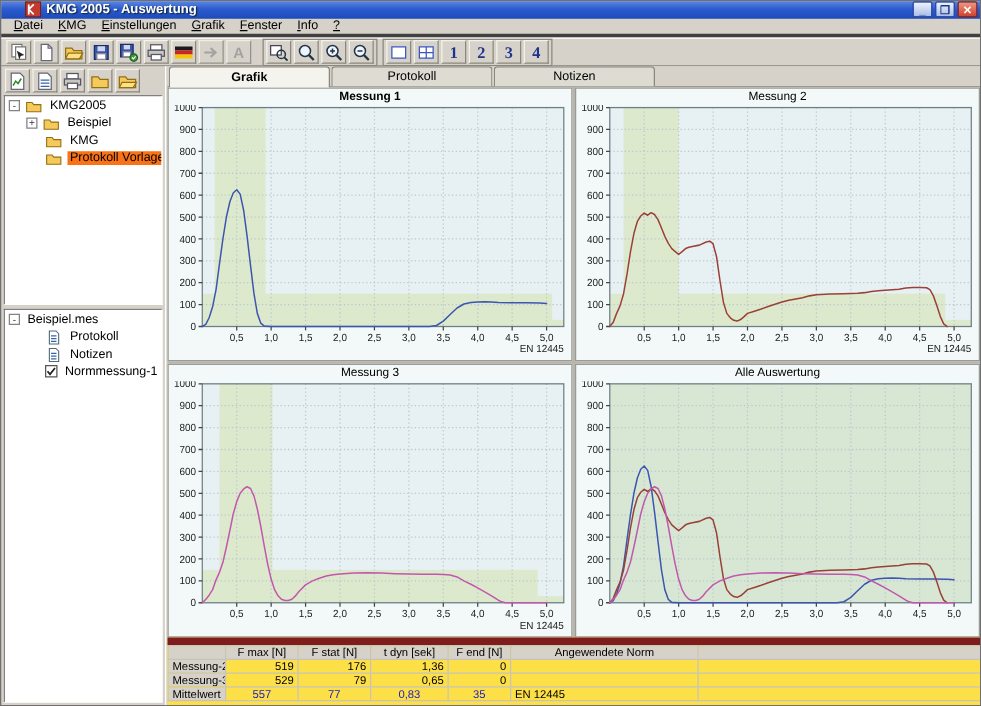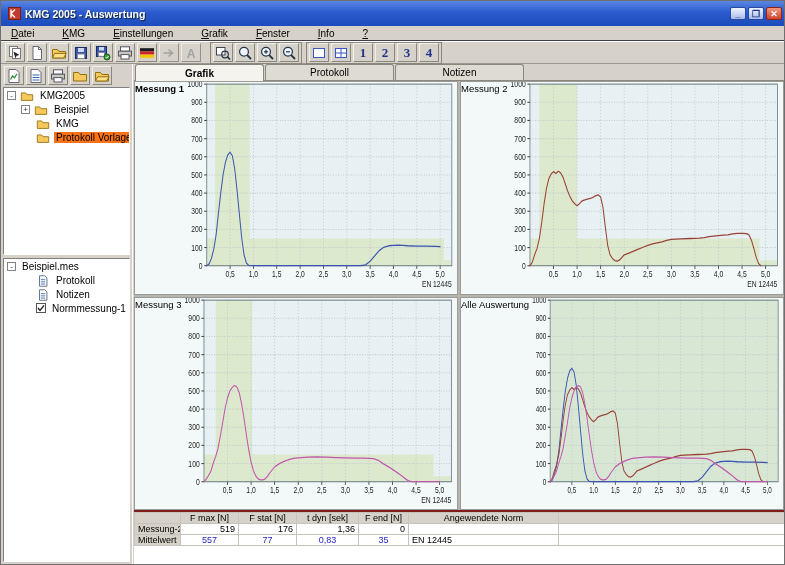--- a/index.html
+++ b/index.html
@@ -1,28 +1,28 @@
 <!DOCTYPE html>
 <html><head>
 <meta charset="utf-8">
 <style>
   * { margin:0; padding:0; box-sizing:border-box; }
   html,body { width:785px; height:565px; background:#808080; }
   body { font-family:"Liberation Sans", sans-serif; font-size:10px; color:#000; }
   .window { width:785px; height:565px; background:#d6d2c9; border:1px solid #6f6f6f; display:flex; flex-direction:column; }
 
   
-  .titlebar { height:25px; background:linear-gradient(180deg,#5a86e2 0%,#2b5bce 45%,#1c4bbb 100%); display:flex; align-items:center; padding:0 2px 0 7px; flex:0 0 auto; }
+  .titlebar { height:14px; background:linear-gradient(180deg,#5a86e2 0%,#2b5bce 45%,#1c4bbb 100%); display:flex; align-items:flex-start; padding:0 2px 0 19px; flex:0 0 auto; }
   .titlebar .app-icon { width:13px; height:13px; margin-right:4px; }
   .titlebar .title { color:#fff; font-weight:bold; font-size:10.5px; flex:1; white-space:nowrap; text-shadow:1px 1px 1px #123; }
   .winbtn { width:16px; height:13px; margin-left:2px; border:1px solid #2a4aa0; border-radius:2px; display:flex; align-items:center; justify-content:center; font-size:9px; font-weight:bold; color:#1c3a80; background:linear-gradient(180deg,#eef3ff,#a8bce8); cursor:default; }
   .winbtn.close { background:linear-gradient(180deg,#f0967e,#cf4230); color:#fff; border-color:#8c2416; }
 
   
-  .menubar { height:15px; display:flex; align-items:flex-end; padding-left:4px; border-bottom:1px solid #404040; flex:0 0 auto;gap:16px; }
+  .menubar { height:15px; display:flex; align-items:flex-end; padding-left:4px; border-bottom:3px solid #404040; flex:0 0 auto; }
   .menu-item { padding:1px 6px; cursor:default; }
   .menu-item u { text-decoration:underline; }
 
   
   .toolbar { height:23px; display:flex; align-items:center; padding-left:3px; border-top:1px solid #fff; border-bottom:1px solid #9b988f; flex:0 0 auto; }
   .tbtn { width:20px; height:19px; margin:0 1px; display:flex; align-items:center; justify-content:center; border:1px solid; border-color:#f3f1ea #8a877e #8a877e #f3f1ea; background:#d6d2c9; cursor:default; }
   .tbtn.disabled { opacity:.85; }
   .tb-sep { width:6px; height:19px; }
   .tb-group { display:flex; align-items:center; border:1px solid #8a877e; padding:0 1px; margin:0 2px; height:22px; background:#d6d2c9; }
   .tbtn.num { font-family:"Liberation Serif", serif; font-size:13px; font-weight:bold; color:#20338c; }
@@ -44,28 +44,28 @@
 
   .splitter { width:2px; background:#d6d2c9; border-left:1px solid #fff; flex:0 0 auto; }
 
   
   .main { flex:1 1 auto; display:flex; flex-direction:column; min-width:0; background:#d6d2c9; }
   .tabstrip { height:17px; display:flex; align-items:flex-end; border-bottom:1px solid #8a877e; flex:0 0 auto; padding-left:1px; }
   .tab { width:129px; height:16px; border:1px solid #8a877e; border-bottom:none; border-radius:3px 3px 0 0; background:#dedbd3; display:flex; align-items:center; justify-content:center; margin-right:1px; cursor:default; }
   .tab.active { background:#f4f3ee; font-weight:bold; height:17px; position:relative; top:1px; }
 
   .charts-grid { flex:1 1 auto; display:grid; grid-template-columns:1fr 1fr; grid-template-rows:1fr 1fr; gap:2px; background:#b8b5ac; min-height:0; }
-  .chart-panel { background:#f3f9f9; border:1px solid #9a9a96; display:flex; flex-direction:row; min-height:0; }
+  .chart-panel { background:#f3f9f9; border:1px solid #9a9a96; display:flex; flex-direction:column; min-height:0; }
   .chart-title { height:13px; text-align:center; font-size:9.5px; padding-top:1px; flex:0 0 auto; }
   .chart-title.bold { font-weight:bold; }
   .chart-svg-wrap { flex:1 1 auto; min-height:0; }
   .chart-svg-wrap svg { width:100%; height:100%; display:block; }
 
   
-  .table-area { height:54px; flex:0 0 auto; background:#ffffff; border-top:2px solid #7f1d1d; overflow:hidden; }
+  .table-area { height:54px; flex:0 0 auto; background:#fde047; border-top:6px solid #7f1d1d; overflow:hidden; }
   table.meas { border-collapse:collapse; width:100%; table-layout:fixed; font-size:9px; }
   table.meas td, table.meas th { border:1px solid #c6c3bd; height:10px; padding:0 3px; font-weight:normal; overflow:hidden; white-space:nowrap; }
   table.meas th { background:#d6d2c9; text-align:center; }
   table.meas td.rowlabel { background:#d6d2c9; text-align:left; }
   table.meas td.num { text-align:right; }
   table.meas td.norm { text-align:left; }
   table.meas tr.highlight td.num { color:#2222bb;text-align:center; }
   table.meas td.filler, table.meas th.filler { border-right:none; }
 
   
@@ -651,20 +651,29 @@
           <tbody>
               <tr class="">
                 <td class="rowlabel">Messung-2</td>
                 <td class="num">519</td>
                 <td class="num">176</td>
                 <td class="num">1,36</td>
                 <td class="num">0</td>
                 <td class="norm"></td>
                 <td class="filler"></td>
               </tr>
+              <tr class="">
+                <td class="rowlabel">Messung-3</td>
+                <td class="num">529</td>
+                <td class="num">79</td>
+                <td class="num">0,65</td>
+                <td class="num">0</td>
+                <td class="norm"></td>
+                <td class="filler"></td>
+              </tr>
               <tr class="highlight">
                 <td class="rowlabel">Mittelwert</td>
                 <td class="num">557</td>
                 <td class="num">77</td>
                 <td class="num">0,83</td>
                 <td class="num">35</td>
                 <td class="norm">EN 12445</td>
                 <td class="filler"></td>
               </tr>
             </tbody>

